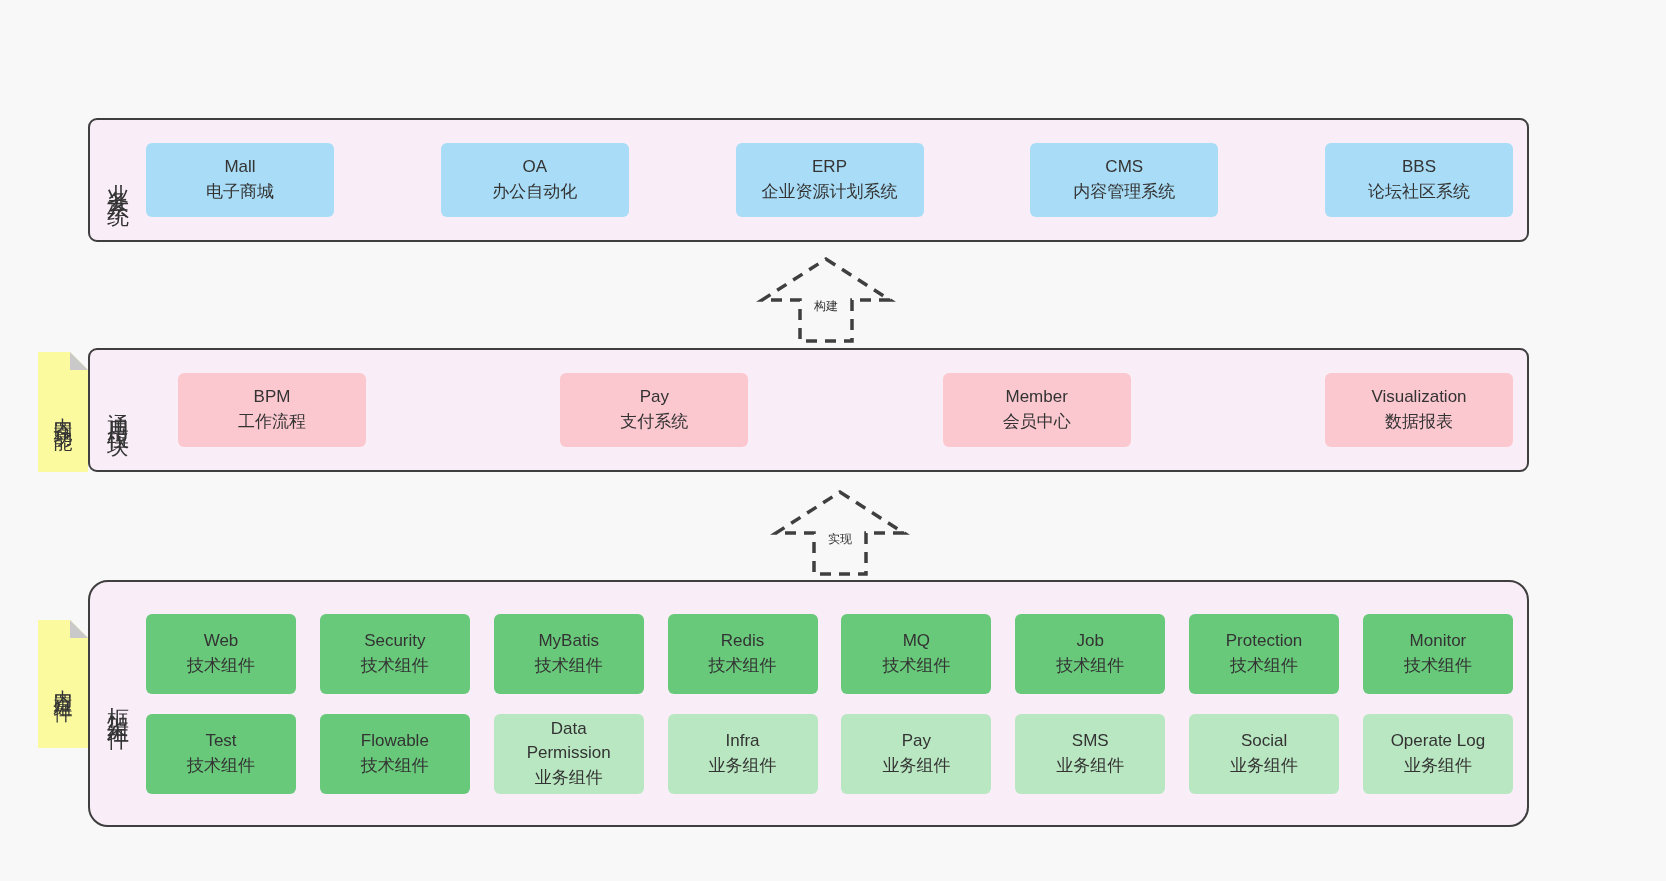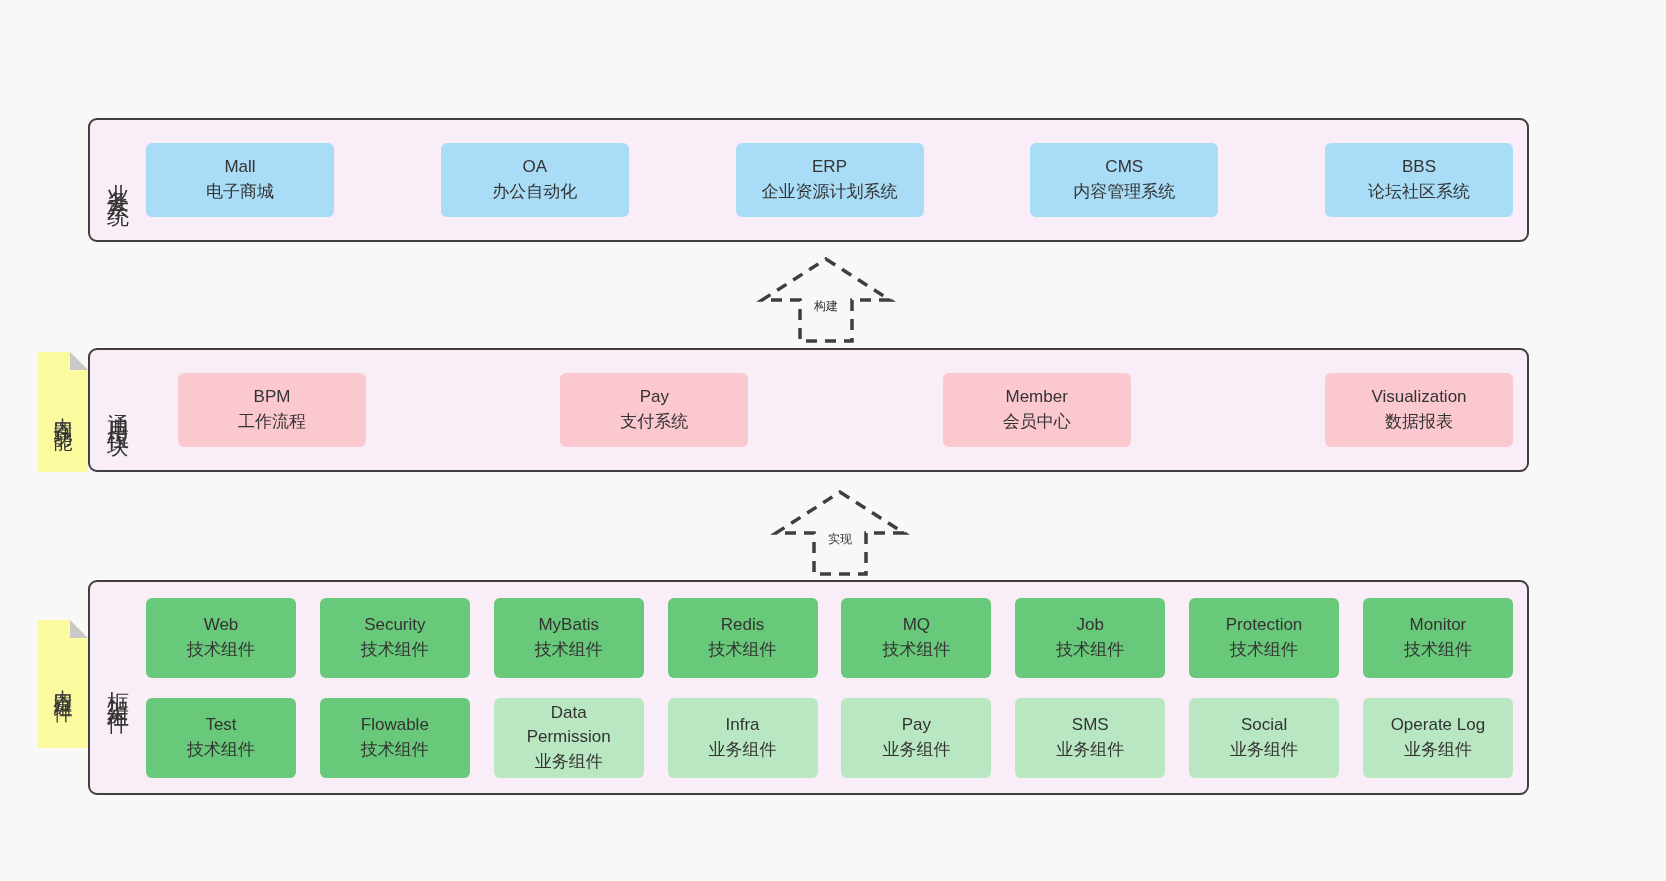--- a/index.html
+++ b/index.html
@@ -13,21 +13,21 @@
     position:absolute;left:88px;width:1441px;box-sizing:border-box;
     background:var(--panel_bg,#f9eef8);
     border:2px solid var(--border,#3f3f3f);
     border-radius:9px;
     display:flex;align-items:stretch;
     padding-right:14px;
     z-index:1;
   }
   .panel-1{top:118px;height:124px;}
   .panel-2{top:348px;height:124px;}
-  .panel-3{top:580px;height:215px;}
+  .panel-3{top:580px;height:247px;border-radius:20px;}
   .vlabel{
     width:56px;display:flex;align-items:center;justify-content:center;
     writing-mode:vertical-rl;text-orientation:upright;
     font-size:22px;letter-spacing:7px;color:var(--text,#333);
   }
   .boxes{flex:1;display:flex;justify-content:space-between;align-items:center;}
   .rows{flex:1;display:flex;flex-direction:column;justify-content:center;gap:20px;}
   .row{display:flex;justify-content:space-between;align-items:center;}
   .box{
     border-radius:6px;display:flex;align-items:center;justify-content:center;

